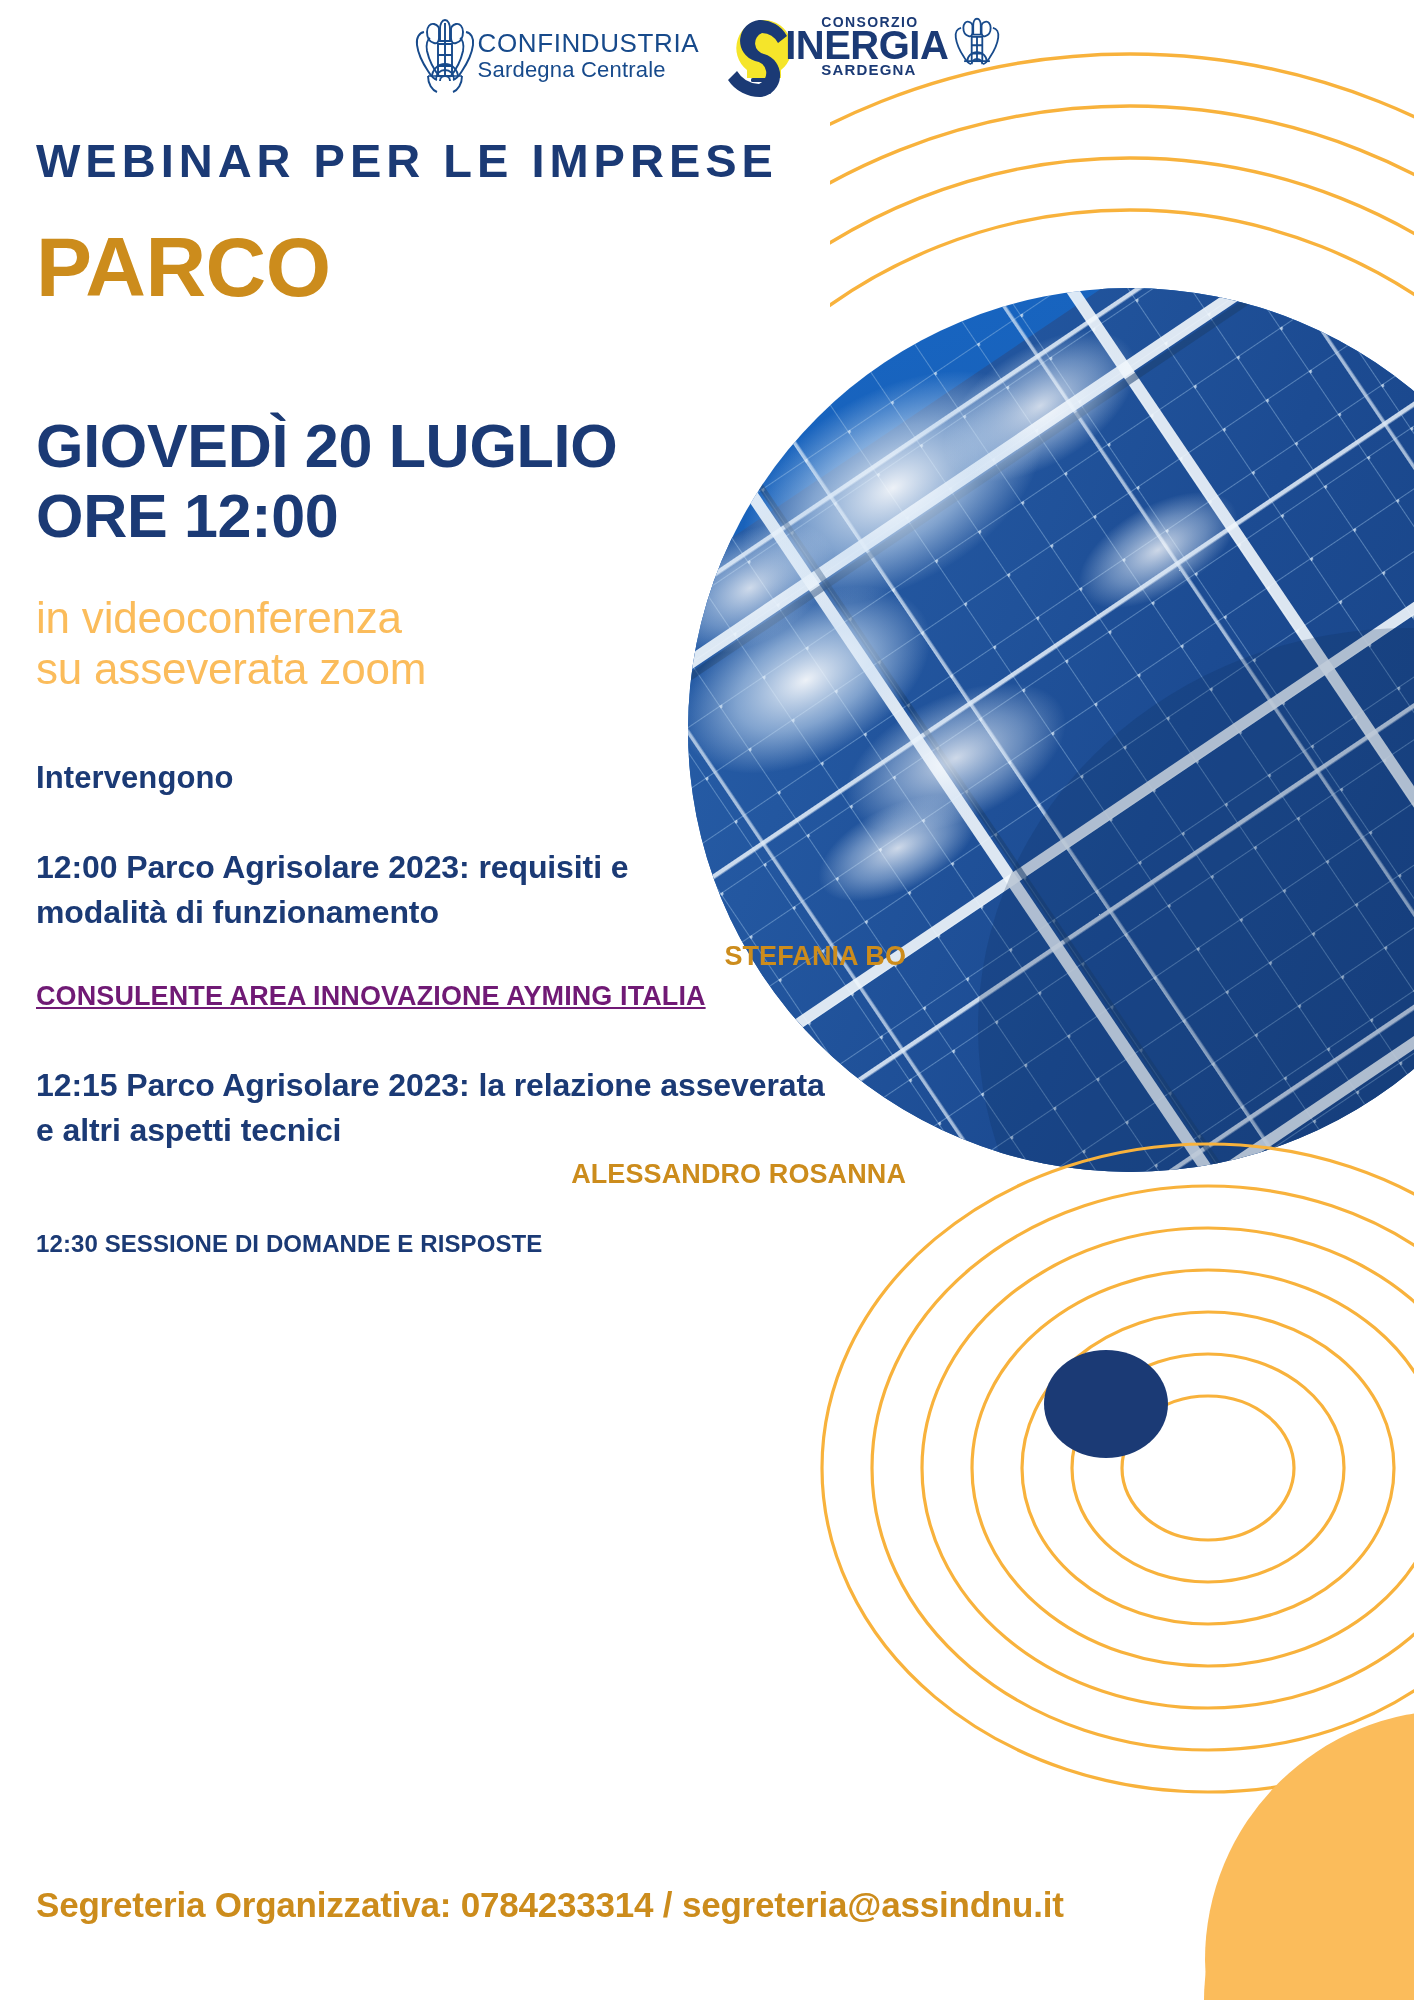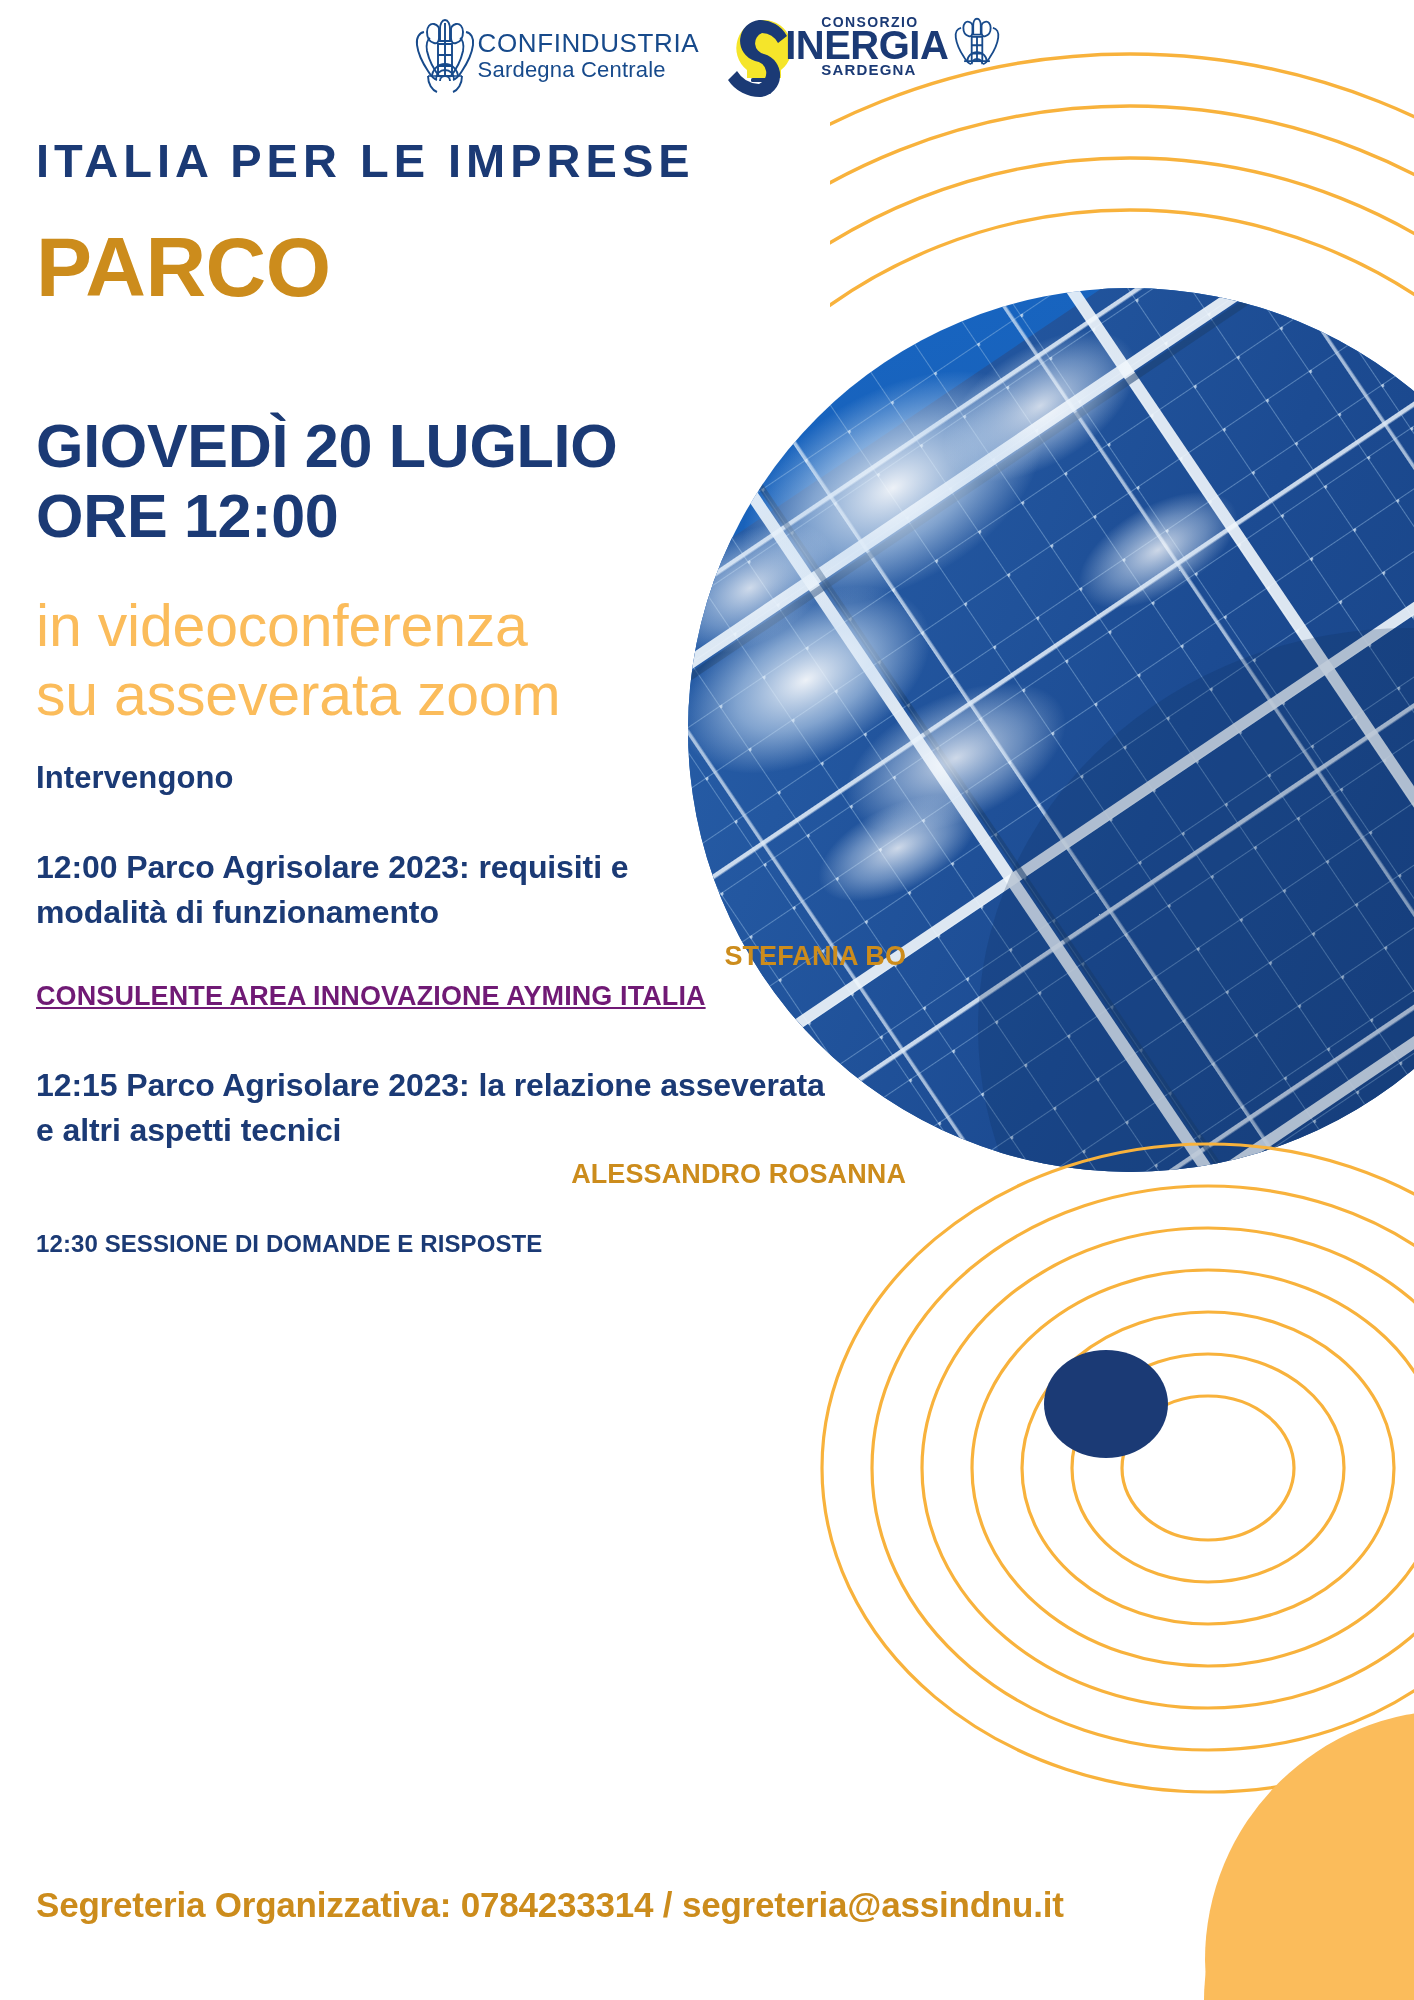--- a/index.html
+++ b/index.html
@@ -137,21 +137,21 @@
     font-weight: 700;
     color: #1b3a75;
     line-height: 1.14;
     letter-spacing: -0.3px;
   }
 
   .mode {
     position: absolute;
     top: 592px;
     left: 0;
-    font-size: 59px;
+    font-size: 44px;
     font-weight: 400;
     color: #fbbc5b;
     line-height: 1.17;
     letter-spacing: -0.2px;
   }
 
   .intervengono {
     position: absolute;
     top: 760px;
     left: 0;
@@ -383,21 +383,21 @@
           <path d="M20 63 a13 13 0 0 1 26 0"></path>
           <path d="M26 66 a7 7 0 0 1 14 0"></path>
           <path d="M16 62 h34"></path>
         </g>
       </svg>
     </div>
   </div>
 
   <div class="content">
 
-    <div class="kicker">ITALIA PER LE IMPRESE</div>
+    <div class="kicker">WEBINAR PER LE IMPRESE</div>
 
     <div class="bigtitle">
       <div>PARCO</div>
     </div>
 
     <div class="datetime">
       <div>GIOVEDÌ 20 LUGLIO</div>
       <div>ORE 12:00</div>
     </div>
 

